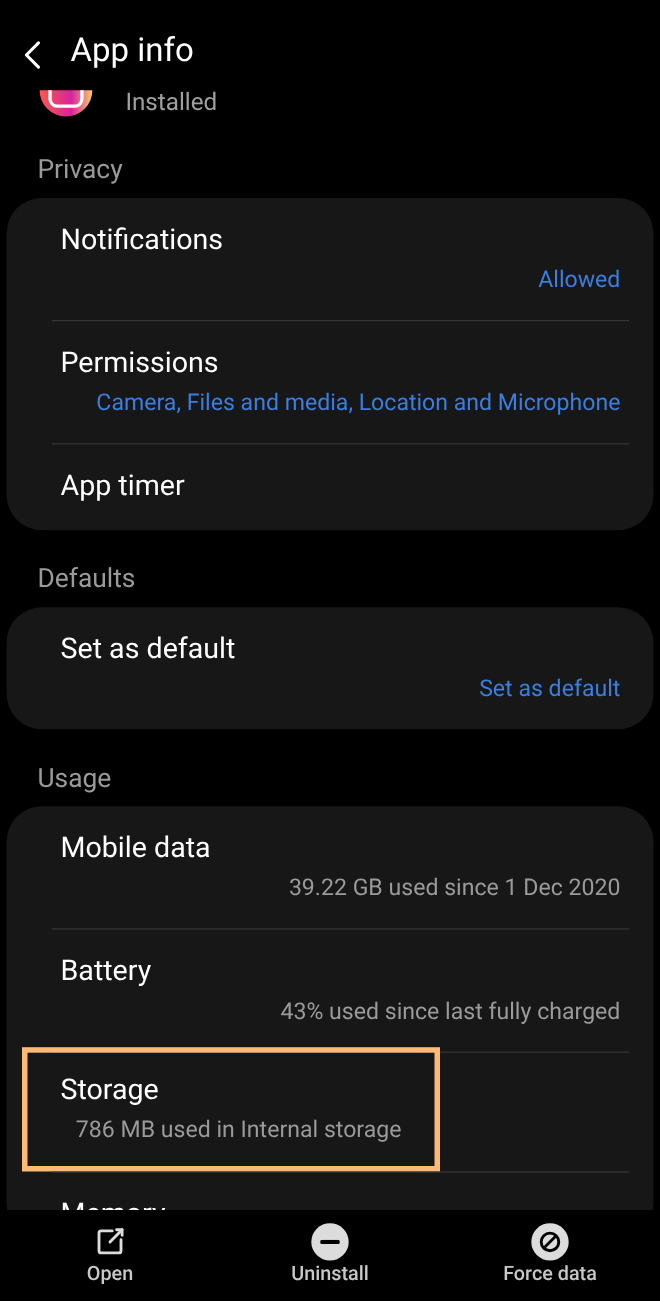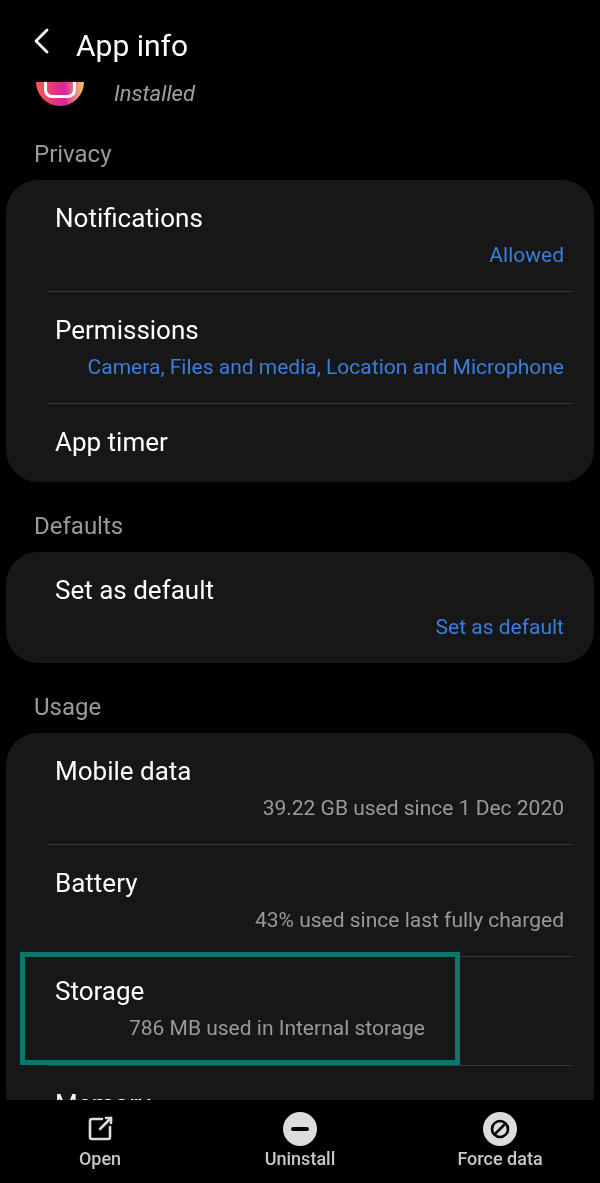--- a/index.html
+++ b/index.html
@@ -7,42 +7,41 @@
       width: 600px;
       height: 1183px;
       background: #000;
       color: #fff;
       font-family: -apple-system, 'Segoe UI', Roboto, sans-serif;
       overflow: hidden;
       position: relative;
     }
     .header {
       display: flex;
-      align-items: flex-start;
-      padding: 28px 24px 18px 28px;
+      align-items: flex-end;
+      padding: 28px 24px 18px 16px;
     }
     .back-icon {
       width: 26px;
       height: 26px;
       display: flex;
       align-items: center;
       justify-content: center;
       margin-right: 22px;
     }
     .back-icon svg { display: block; }
     .header-title {
       font-size: 30px;
       font-weight: 400;
       color: #fff;
     }
     .app-status-row {
       display: flex;
       align-items: flex-end;
       padding: 0 24px 22px 36px;
-      font-style: italic;
     }
     .app-icon {
       width: 48px;
       height: 24px;
       border-radius: 0 0 24px 24px;
       background: linear-gradient(90deg, #fd5949 0%, #d6249f 60%, #fccc63 100%);
       position: relative;
       overflow: hidden;
     }
     .app-icon::after {
@@ -90,23 +89,23 @@
     }
     .row-sub.link {
       color: #3a7ee0;
     }
     .divider {
       height: 1px;
       background: #3a3a3a;
       margin: 0 22px;
     }
     .highlight-box {
-      border: 5px solid #0f766e;
+      border: 5px solid #fdba74;
       margin: -5px 0 0 -5px;
-      width: 440px;
+      width: 380px;
       padding: 18px 30px 18px 30px;
     }
     .bottom-bar {
       position: absolute;
       bottom: 0;
       left: 0;
       right: 0;
       display: flex;
       background: #000;
       padding: 10px 0 14px 0;

